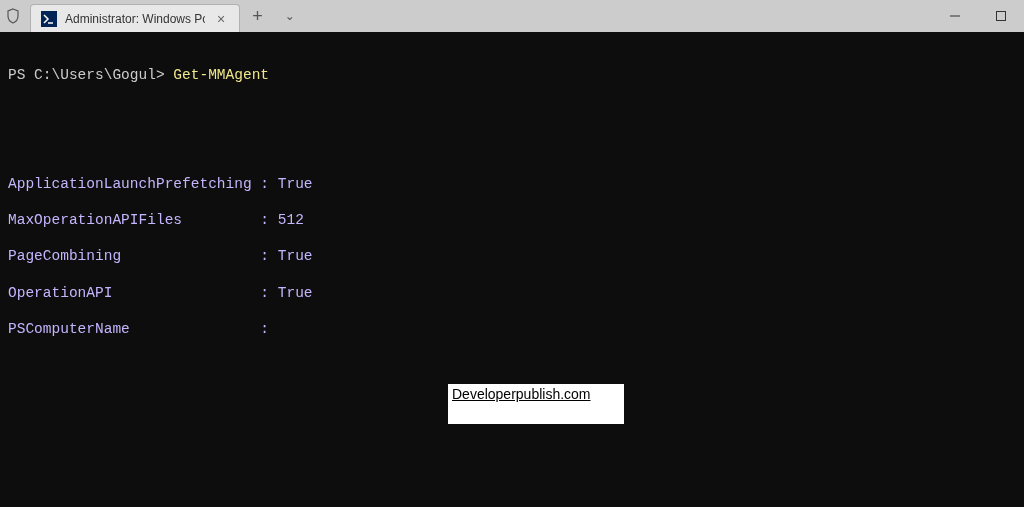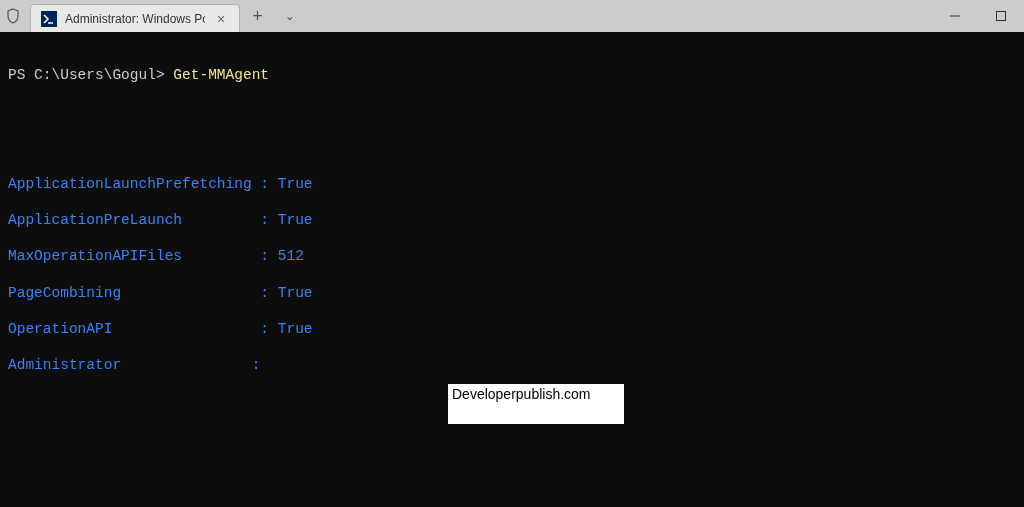--- a/index.html
+++ b/index.html
@@ -122,32 +122,33 @@
     }
     .prompt {
       color: #cccccc;
       text-align: center;
     }
     .cmd {
       color: #f0e68c;
       text-align: center;
     }
     .output {
-      color: #3b82f6;
+      color: #c4b5fd;
     }
     .watermark {
       position: absolute;
       left: 448px;
       top: 352px;
       background: #ffffff;
       color: #000000;
       font-family: Arial, sans-serif;
       font-size: 14px;
       padding: 2px 16px 20px 4px;
       width: 176px;
+      text-decoration: underline;
     }
   </style>
 </head>
 <body>
 
 <div class="titlebar">
   <div class="titlebar-left">
     <span class="shield-icon">
       <svg width="16" height="16" viewBox="0 0 16 16">
         <path d="M8 1 L13 3 L13 8 Q13 13 8 15 Q3 13 3 8 L3 3 Z" fill="none" stroke="#555" stroke-width="1.2"></path>
@@ -178,25 +179,24 @@
         </svg>
     </div>
   </div>
 </div>
 
 <div class="terminal">
 <span class="line"><span class="prompt">PS C:\Users\Gogul&gt; </span><span class="cmd">Get-MMAgent</span></span>
 <span class="line"></span>
 <span class="line"></span>
 <span class="line output">ApplicationLaunchPrefetching : True</span>
-<span class="line output">ApplicationPreLaunch         : True</span>
 <span class="line output">MaxOperationAPIFiles         : 512</span>
 <span class="line output">PageCombining                : True</span>
 <span class="line output">OperationAPI                 : True</span>
-<span class="line output">Administrator               :</span>
+<span class="line output">PSComputerName               :</span>
 <span class="line"></span>
 <span class="line"></span>
 <span class="line"></span>
 
 
 
 
 
 
 

